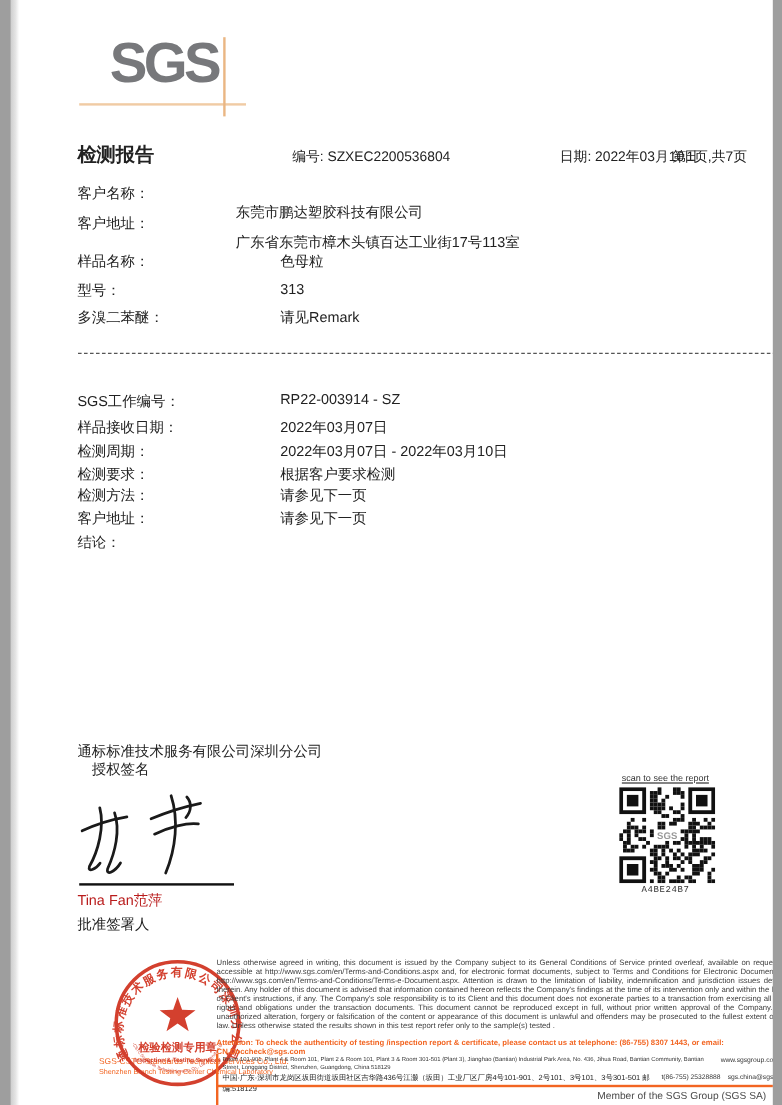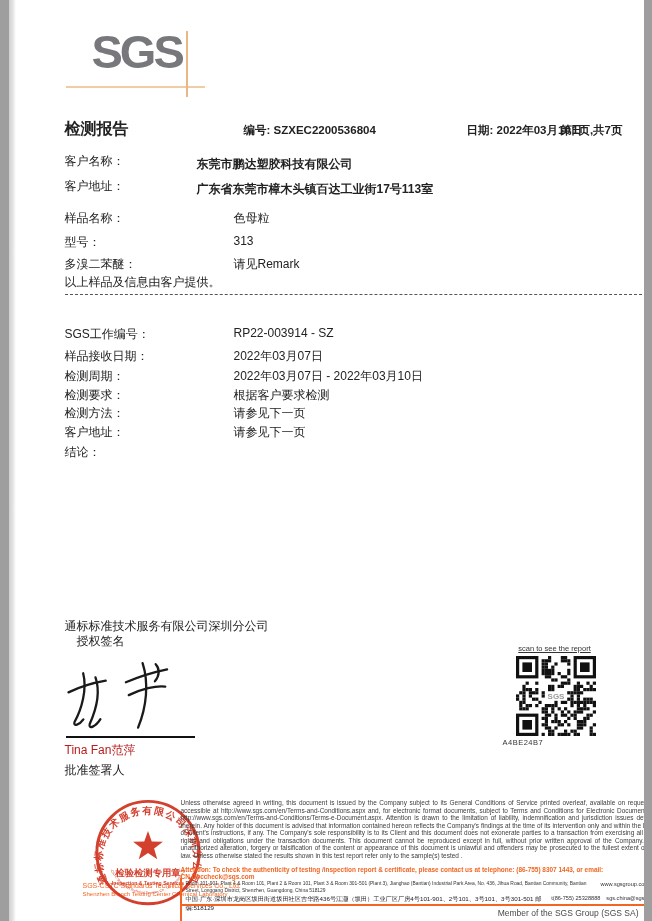--- a/index.html
+++ b/index.html
@@ -10,43 +10,43 @@
   }
   .scan-edge{position:absolute;left:0;top:0;width:7px;height:100%;
     background:linear-gradient(90deg,#cfcfcf 0,#e4e4e4 55%,#ffffff 100%);}
   
   .logo{position:absolute;left:83px;top:28px;font-size:47px;font-weight:bold;
     color:#77787b;letter-spacing:-3px;line-height:1;}
   .logo-hline{position:absolute;left:57px;top:86px;width:139px;height:2px;background:#f0cba4;}
   .logo-vline{position:absolute;left:177px;top:31px;width:2px;height:66px;background:#eab683;}
   
   .title{position:absolute;left:56px;top:119px;font-size:16px;font-weight:bold;color:#222;}
-  .hdr{position:absolute;top:123px;font-size:11.5px;color:#222;white-space:nowrap;font-weight:bold;}
+  .hdr{position:absolute;top:123px;font-size:11.5px;color:#222;white-space:nowrap;}
   .hdr-no{left:235px;} .hdr-date{left:417px;margin-left:41px;} .hdr-page{left:552px;}
   
   .row{position:absolute;left:56px;font-size:12px;white-space:nowrap;color:#222;}
   .row .lbl{display:inline-block;text-align:right;}
-  .val-cust{position:absolute;left:132px;top:3px;font-weight:bold;}
+  .val-cust{position:absolute;left:132px;top:16px;}
   .val-wide{position:absolute;left:169px;top:0;}
   .dashed{position:absolute;left:56px;top:294px;width:592px;border-top:1px dashed #555;}
   .conclusion{position:absolute;left:225px;top:444px;width:424px;font-size:12px;
     line-height:17.5px;text-align:justify;color:#222;}
   
   .sig-company{position:absolute;left:56px;top:618px;font-size:12px;color:#222;}
   .sig-label{position:absolute;left:56px;top:633px;font-size:12px;color:#222;margin-left:12px;}
   .sig-svg{position:absolute;left:52px;top:658px;}
   .sig-line{position:absolute;left:57px;top:736px;width:129px;height:2px;background:#111;}
   .sig-name{position:absolute;left:56px;top:742px;font-size:12px;color:#b91c1c;}
   .sig-role{position:absolute;left:56px;top:762px;font-size:12px;color:#222;}
   
   .qr-caption{position:absolute;left:494px;top:644px;width:104px;text-align:center;
     font-size:7.5px;color:#333;text-decoration:underline;}
   .qr-box{position:absolute;left:507px;top:656px;width:80px;height:80px;}
-  .qr-code-text{position:absolute;left:494px;top:738px;width:104px;text-align:left;
-    font-size:7.5px;color:#333;letter-spacing:.5px;}
+  .qr-code-text{position:absolute;left:494px;top:738px;width:104px;text-align:center;
+    font-size:7.5px;color:#333;letter-spacing:.5px;font-family:Liberation Mono, monospace;}
   
   .disclaimer{position:absolute;left:172px;top:799px;width:477px;font-size:6.45px;
     line-height:7.55px;text-align:justify;color:#3c3c3c;}
   .attention{position:absolute;left:172px;top:866px;width:477px;font-size:6.45px;
     line-height:7.3px;font-weight:bold;color:#f26522;}
   .addr-block{position:absolute;left:177px;top:881px;width:471px;}
   .addr-line{display:flex;justify-content:space-between;align-items:flex-start;}
   .addr-en{font-size:4.9px;color:#333;line-height:6.5px;flex:1;}
   .addr-cn{font-size:6.2px;color:#222;line-height:9px;flex:1;}
   .addr-right{font-size:5.6px;color:#333;margin-left:6px;white-space:nowrap;line-height:6.5px;}
@@ -94,21 +94,20 @@
     <span class="val-wide">色母粒</span>
   </div>
   <div class="row" style="top:234px">
     <span class="lbl">型号：</span>
     <span class="val-wide">313</span>
   </div>
   <div class="row" style="top:256px">
     <span class="lbl">多溴二苯醚：</span>
     <span class="val-wide">请见Remark</span>
   </div>
-  <div class="row" style="top:274px">以上样品及信息由客户提供。</div>
 
   <div class="dashed"></div>
 
   <div class="row" style="top:326px">
     <span class="lbl">SGS工作编号：</span>
     <span class="val-wide">RP22-003914 - SZ</span>
   </div>
   <div class="row" style="top:348px">
     <span class="lbl">样品接收日期：</span>
     <span class="val-wide">2022年03月07日</span>

